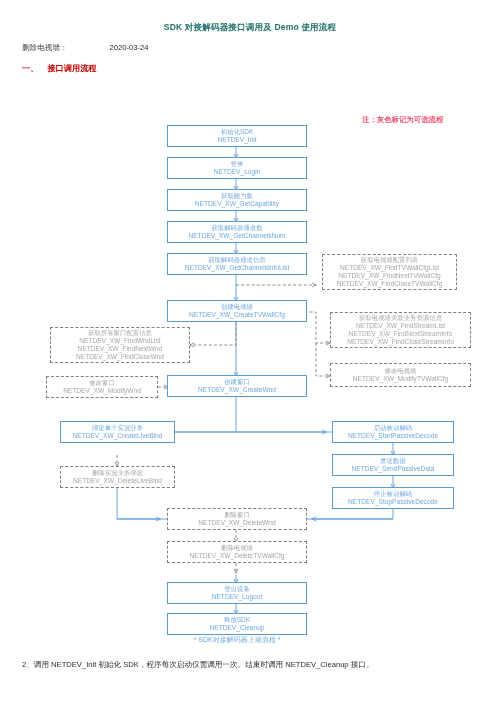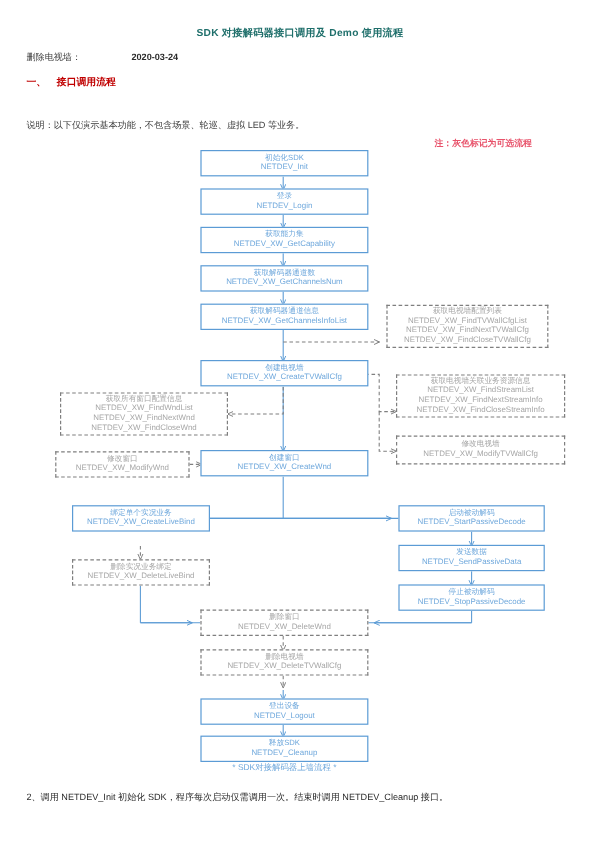--- a/index.html
+++ b/index.html
@@ -17,21 +17,21 @@
   .doc-title{
     position:absolute;left:0;top:22px;width:500px;
     text-align:center;
     font-size:8.5px;font-weight:bold;color:#1f6f6b;
     letter-spacing:.2px;
   }
   .meta-line{
     position:absolute;left:22px;
     font-size:7.6px;color:#3a3a3a;white-space:nowrap;
   }
-  .meta-line .val{font-weight:bold;color:#2b2b2b;padding-left:42px;}
+  .meta-line .val{font-weight:normal;color:#2b2b2b;padding-left:42px;}
   #updated{top:43px;}
   #note1{top:60px;}
   .section-heading{
     position:absolute;left:22px;top:63px;
     font-size:8.2px;font-weight:bold;color:#c00000;white-space:nowrap;
   }
   .section-heading .num{margin-right:9px;}
   #note2{top:100px;}
 
   .red-note{
@@ -80,21 +80,20 @@
 
   <div class="meta-line" id="updated">
     <span>删除电视墙：</span><span class="val">2020-03-24</span>
   </div>
 
 
   <div class="section-heading">
     <span class="num">一、</span><span>接口调用流程</span>
   </div>
 
-  <div class="meta-line" id="note2">说明：以下仅演示基本功能，不包含场景、轮巡、虚拟 LED 等业务。</div>
 
   <div class="red-note">注：灰色标记为可选流程</div>
 
   <svg class="edges" viewBox="0 0 501 709">
     <defs>
       <marker id="ab" markerWidth="6" markerHeight="6" refX="5" refY="3" orient="auto">
         <path d="M0,0.6 L5.4,3 L0,5.4" fill="none" stroke="#5b9bd5" stroke-width="0.9"></path>
       </marker>
       <marker id="ag" markerWidth="6" markerHeight="6" refX="5" refY="3" orient="auto">
         <path d="M0,0.6 L5.4,3 L0,5.4" fill="none" stroke="#7f7f7f" stroke-width="0.9"></path>

